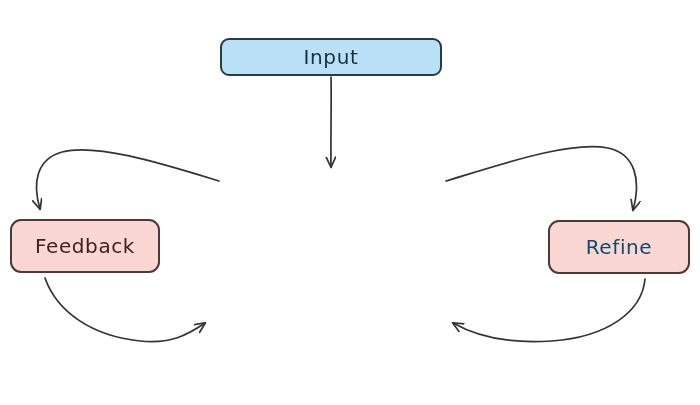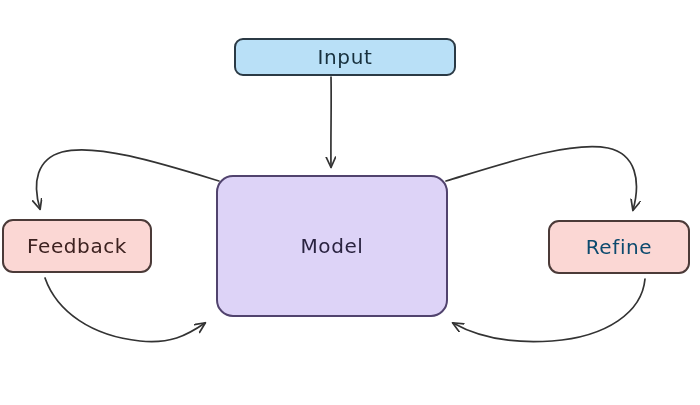--- a/index.html
+++ b/index.html
@@ -37,21 +37,21 @@
     border-radius: 12px;
     z-index: 5;
   }
   .node-label {
     font-family: "DejaVu Sans", sans-serif;
     font-size: 20px;
     letter-spacing: 0.6px;
     white-space: nowrap;
   }
   #node-input {
-    left: 234px;
+    left: 220px;
     top: 38px;
     width: 222px;
     height: 38px;
     background: #b9e0f7;
     border-color: #2b3a45;
     border-radius: 9px;
   }
   #node-input .node-label { color: #17303d; }
 
   #node-model {
@@ -59,21 +59,21 @@
     top: 175px;
     width: 232px;
     height: 142px;
     background: #ddd3f7;
     border-color: #51436e;
     border-radius: 17px;
   }
   #node-model .node-label { color: #2a2340; }
 
   #node-feedback {
-    left: 2px;
+    left: 10px;
     top: 219px;
     width: 150px;
     height: 54px;
     background: #fbd7d4;
     border-color: #4b3a38;
     border-radius: 11px;
   }
   #node-feedback .node-label { color: #3d2220; }
 
   #node-refine {
@@ -107,23 +107,20 @@
 
     <path d="M446,181 C505,163 570,141 608,148 C636,154 641,181 633,210" fill="none" stroke="#333333" stroke-width="1.7" stroke-linecap="round" marker-end="url(#ah)"></path>
 
     <path d="M645,279 C642,312 607,337 552,341 C510,344 476,336 453,323" fill="none" stroke="#333333" stroke-width="1.7" stroke-linecap="round" marker-end="url(#ah)"></path>
   </svg>
 
   <div class="node" id="node-input">
     <span class="node-label">Input</span>
   </div>
 
-  <div class="node" id="node-model">
-    <span class="node-label">Model</span>
-  </div>
 
   <div class="node" id="node-feedback">
     <span class="node-label">Feedback</span>
   </div>
 
   <div class="node" id="node-refine">
     <span class="node-label">Refine</span>
   </div>
 
 </div>

